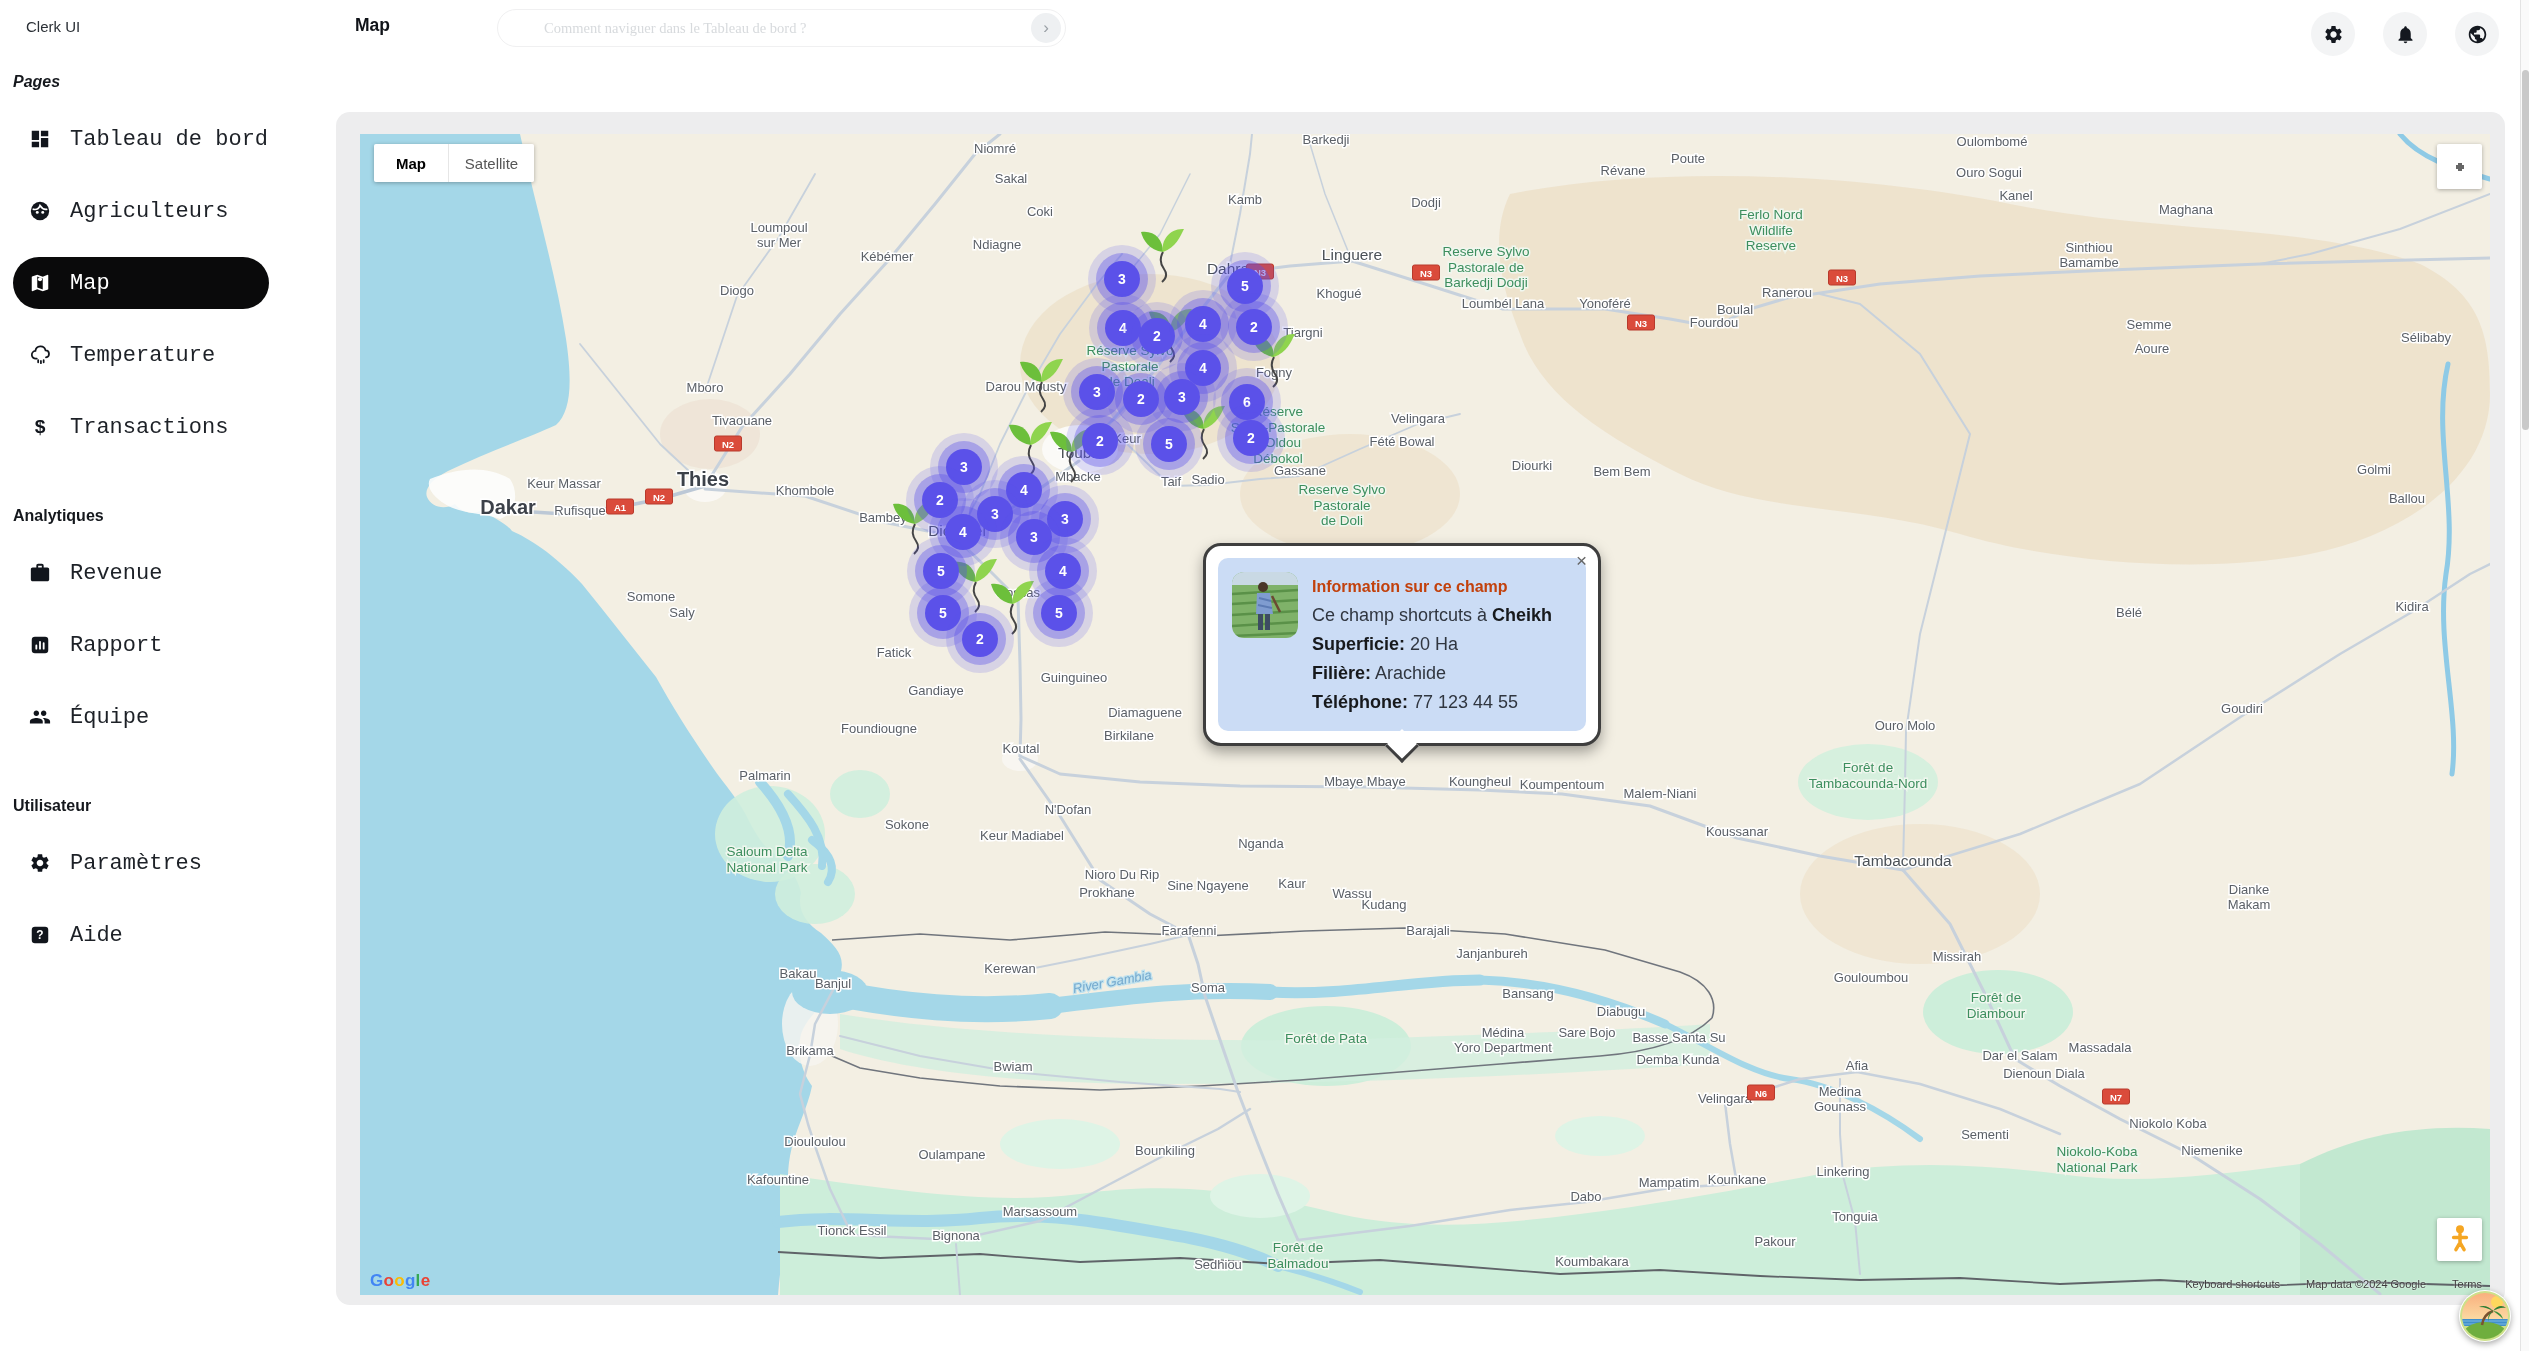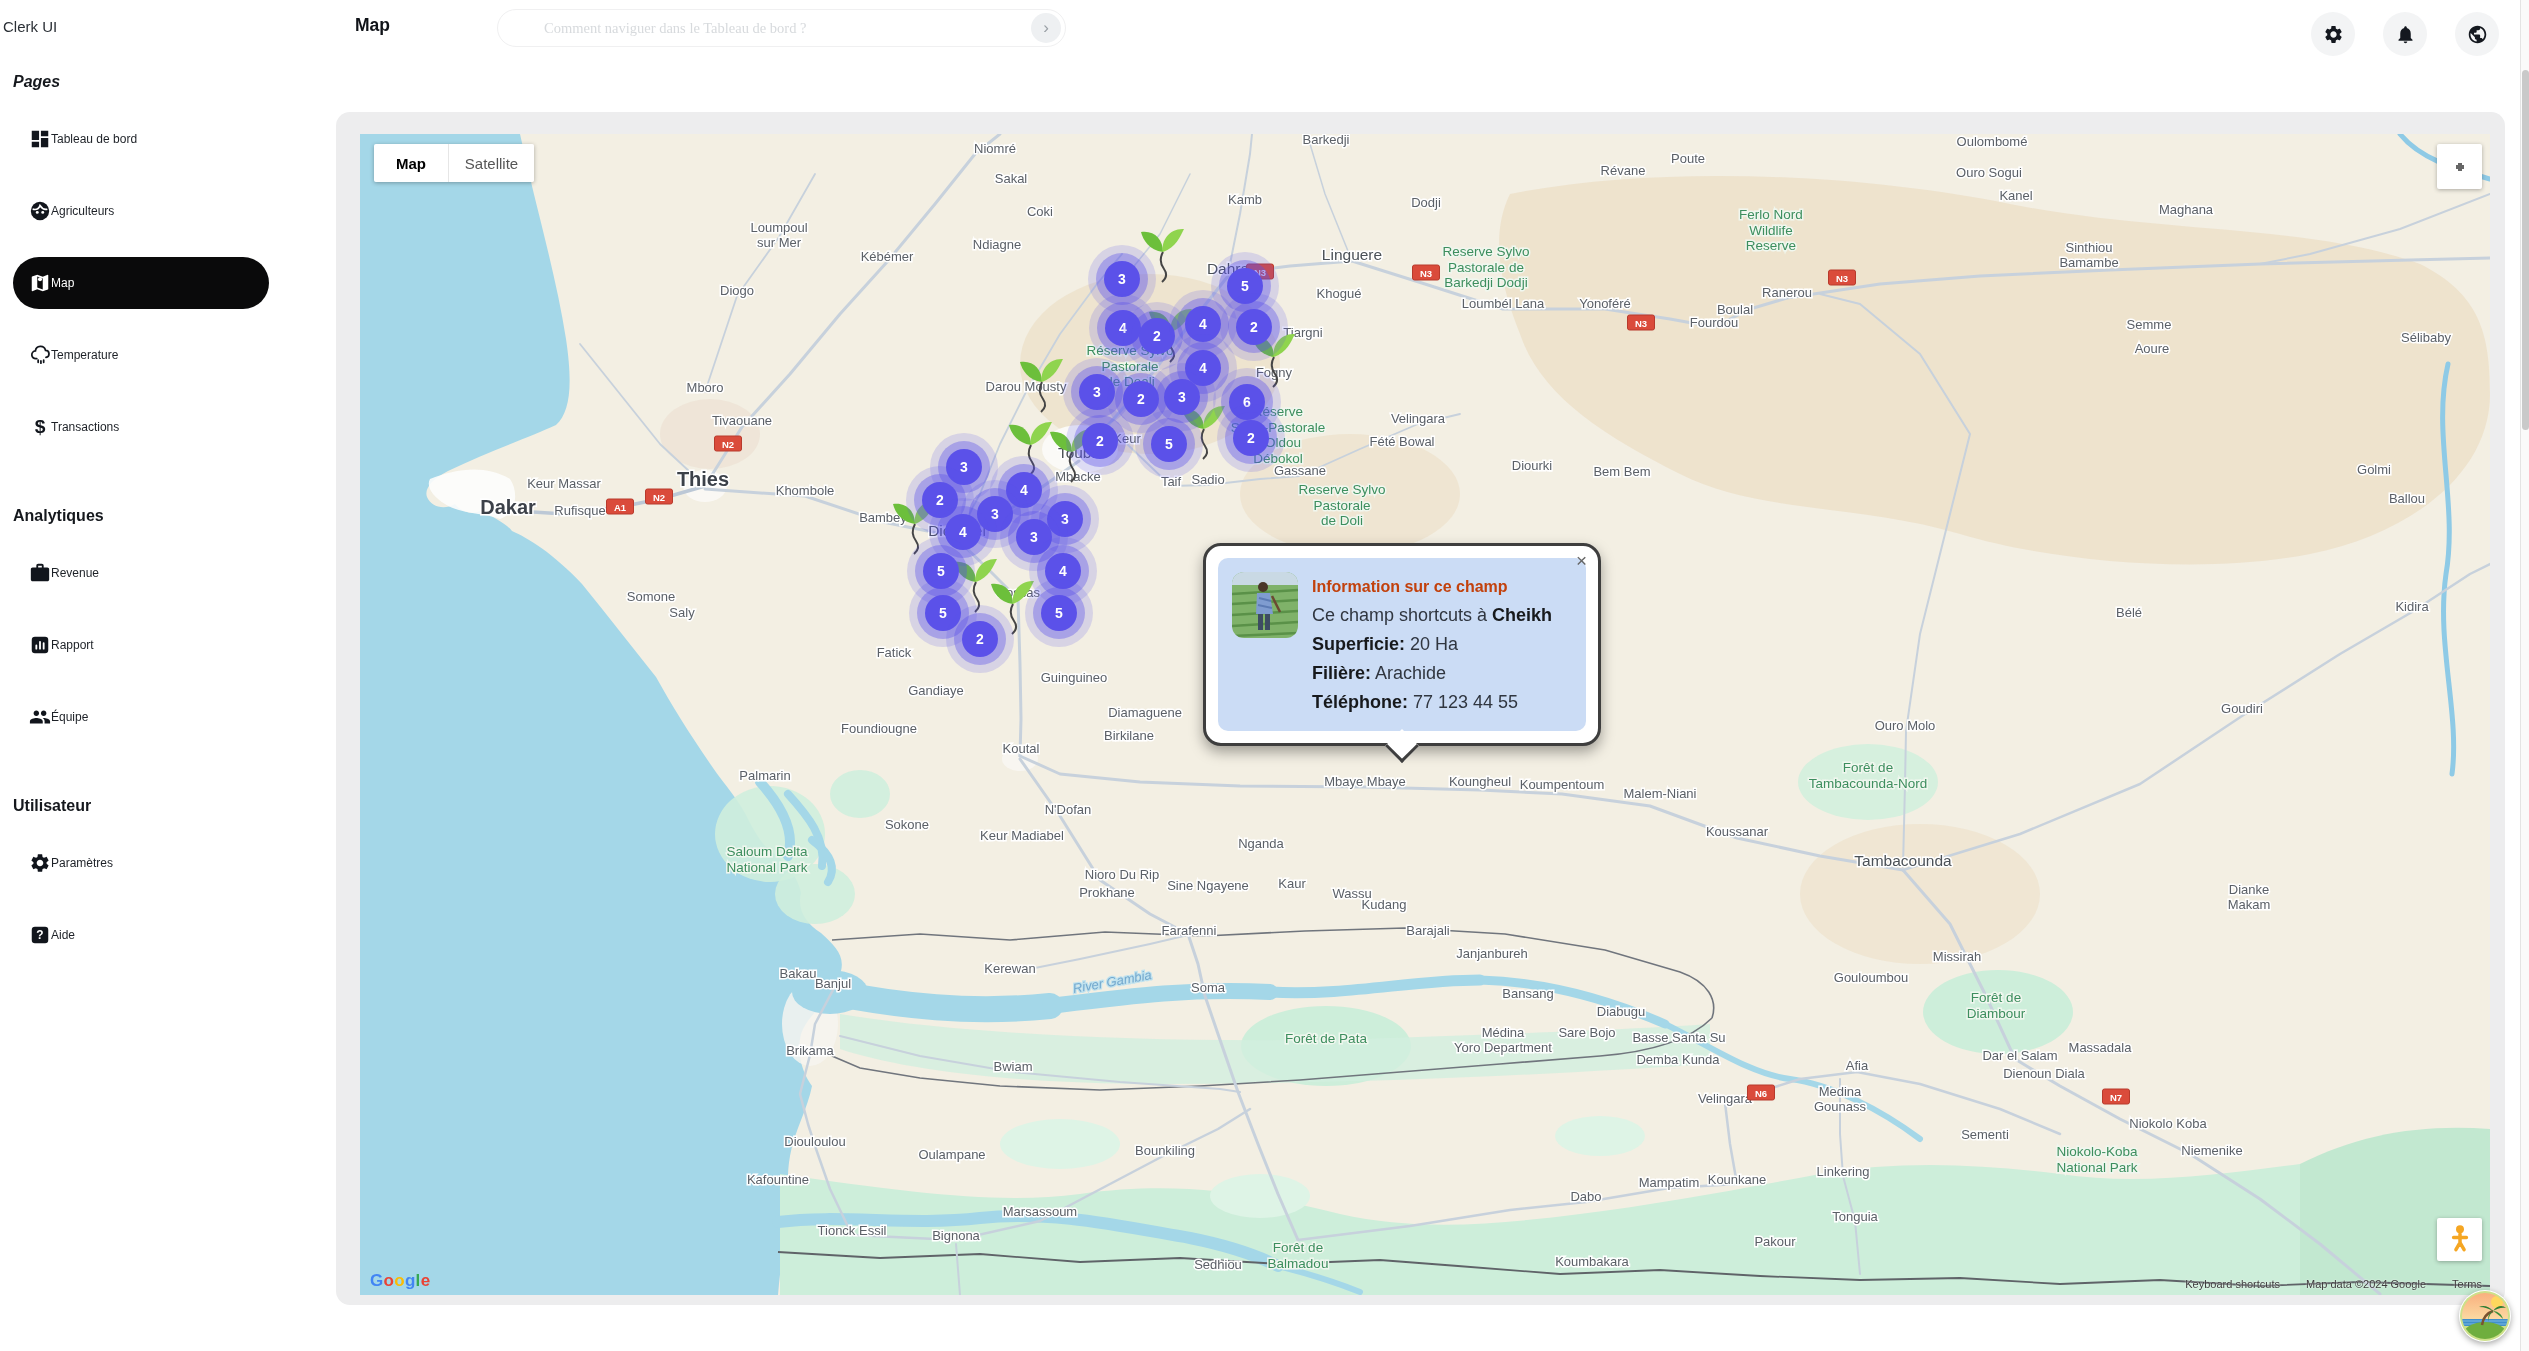--- a/index.html
+++ b/index.html
@@ -2,28 +2,28 @@
 <html><head>
 <meta charset="utf-8">
 <style>
   * { margin:0; padding:0; box-sizing:border-box; }
   html,body { width:2529px; height:1351px; overflow:hidden; background:#fff;
     font-family:"Liberation Sans","DejaVu Sans",sans-serif; }
   body { position:relative; }
 
   
   .sidebar { position:absolute; left:0; top:0; width:300px; height:100%; background:#fff; padding-top:18px; z-index:5; }
-  .brand { margin-left:3px; font-size:15px; color:#2b3036; }
+  .brand { margin-left:26px; font-size:15px; color:#2b3036; }
   .side-heading { font-weight:700; font-size:16px; color:#15181d; margin:54px 0 22px 13px; }
   .side-heading:first-of-type { margin-top:38px;font-style:italic; }
   .side-item { display:flex; align-items:center; height:52px; width:256px; margin:0 0 20px 13px;
     padding-left:16px; border-radius:26px; color:#1d2127; cursor:pointer; }
   .side-item .side-ic { width:22px; height:22px; display:inline-flex; color:#11151c; }
   .side-item .side-ic svg { width:22px; height:22px; }
-  .side-item .side-label { font-size:12px; }
+  .side-item .side-label { margin-left:19px; font-size:22px;font-family:Liberation Mono, monospace; }
   .side-item.active { background:#0a0a0b; color:#fff; }
   .side-item.active .side-ic { color:#fff; }
 
   
   .page-title { position:absolute; left:355px; top:15px; font-size:17.5px; font-weight:700; color:#101318; z-index:4; }
   .searchbar { position:absolute; left:497px; top:9px; width:569px; height:38px; border:1.5px solid #f0f0f1;
     border-radius:19px; background:#fff; display:flex; align-items:center; z-index:4; }
   .searchbar input { flex:1; border:none; outline:none; background:transparent; padding-left:46px;
     font-size:14.5px; color:#14532d; font-family:Liberation Serif, serif; }
   .searchbar input::placeholder { color:#d7dadd; }

